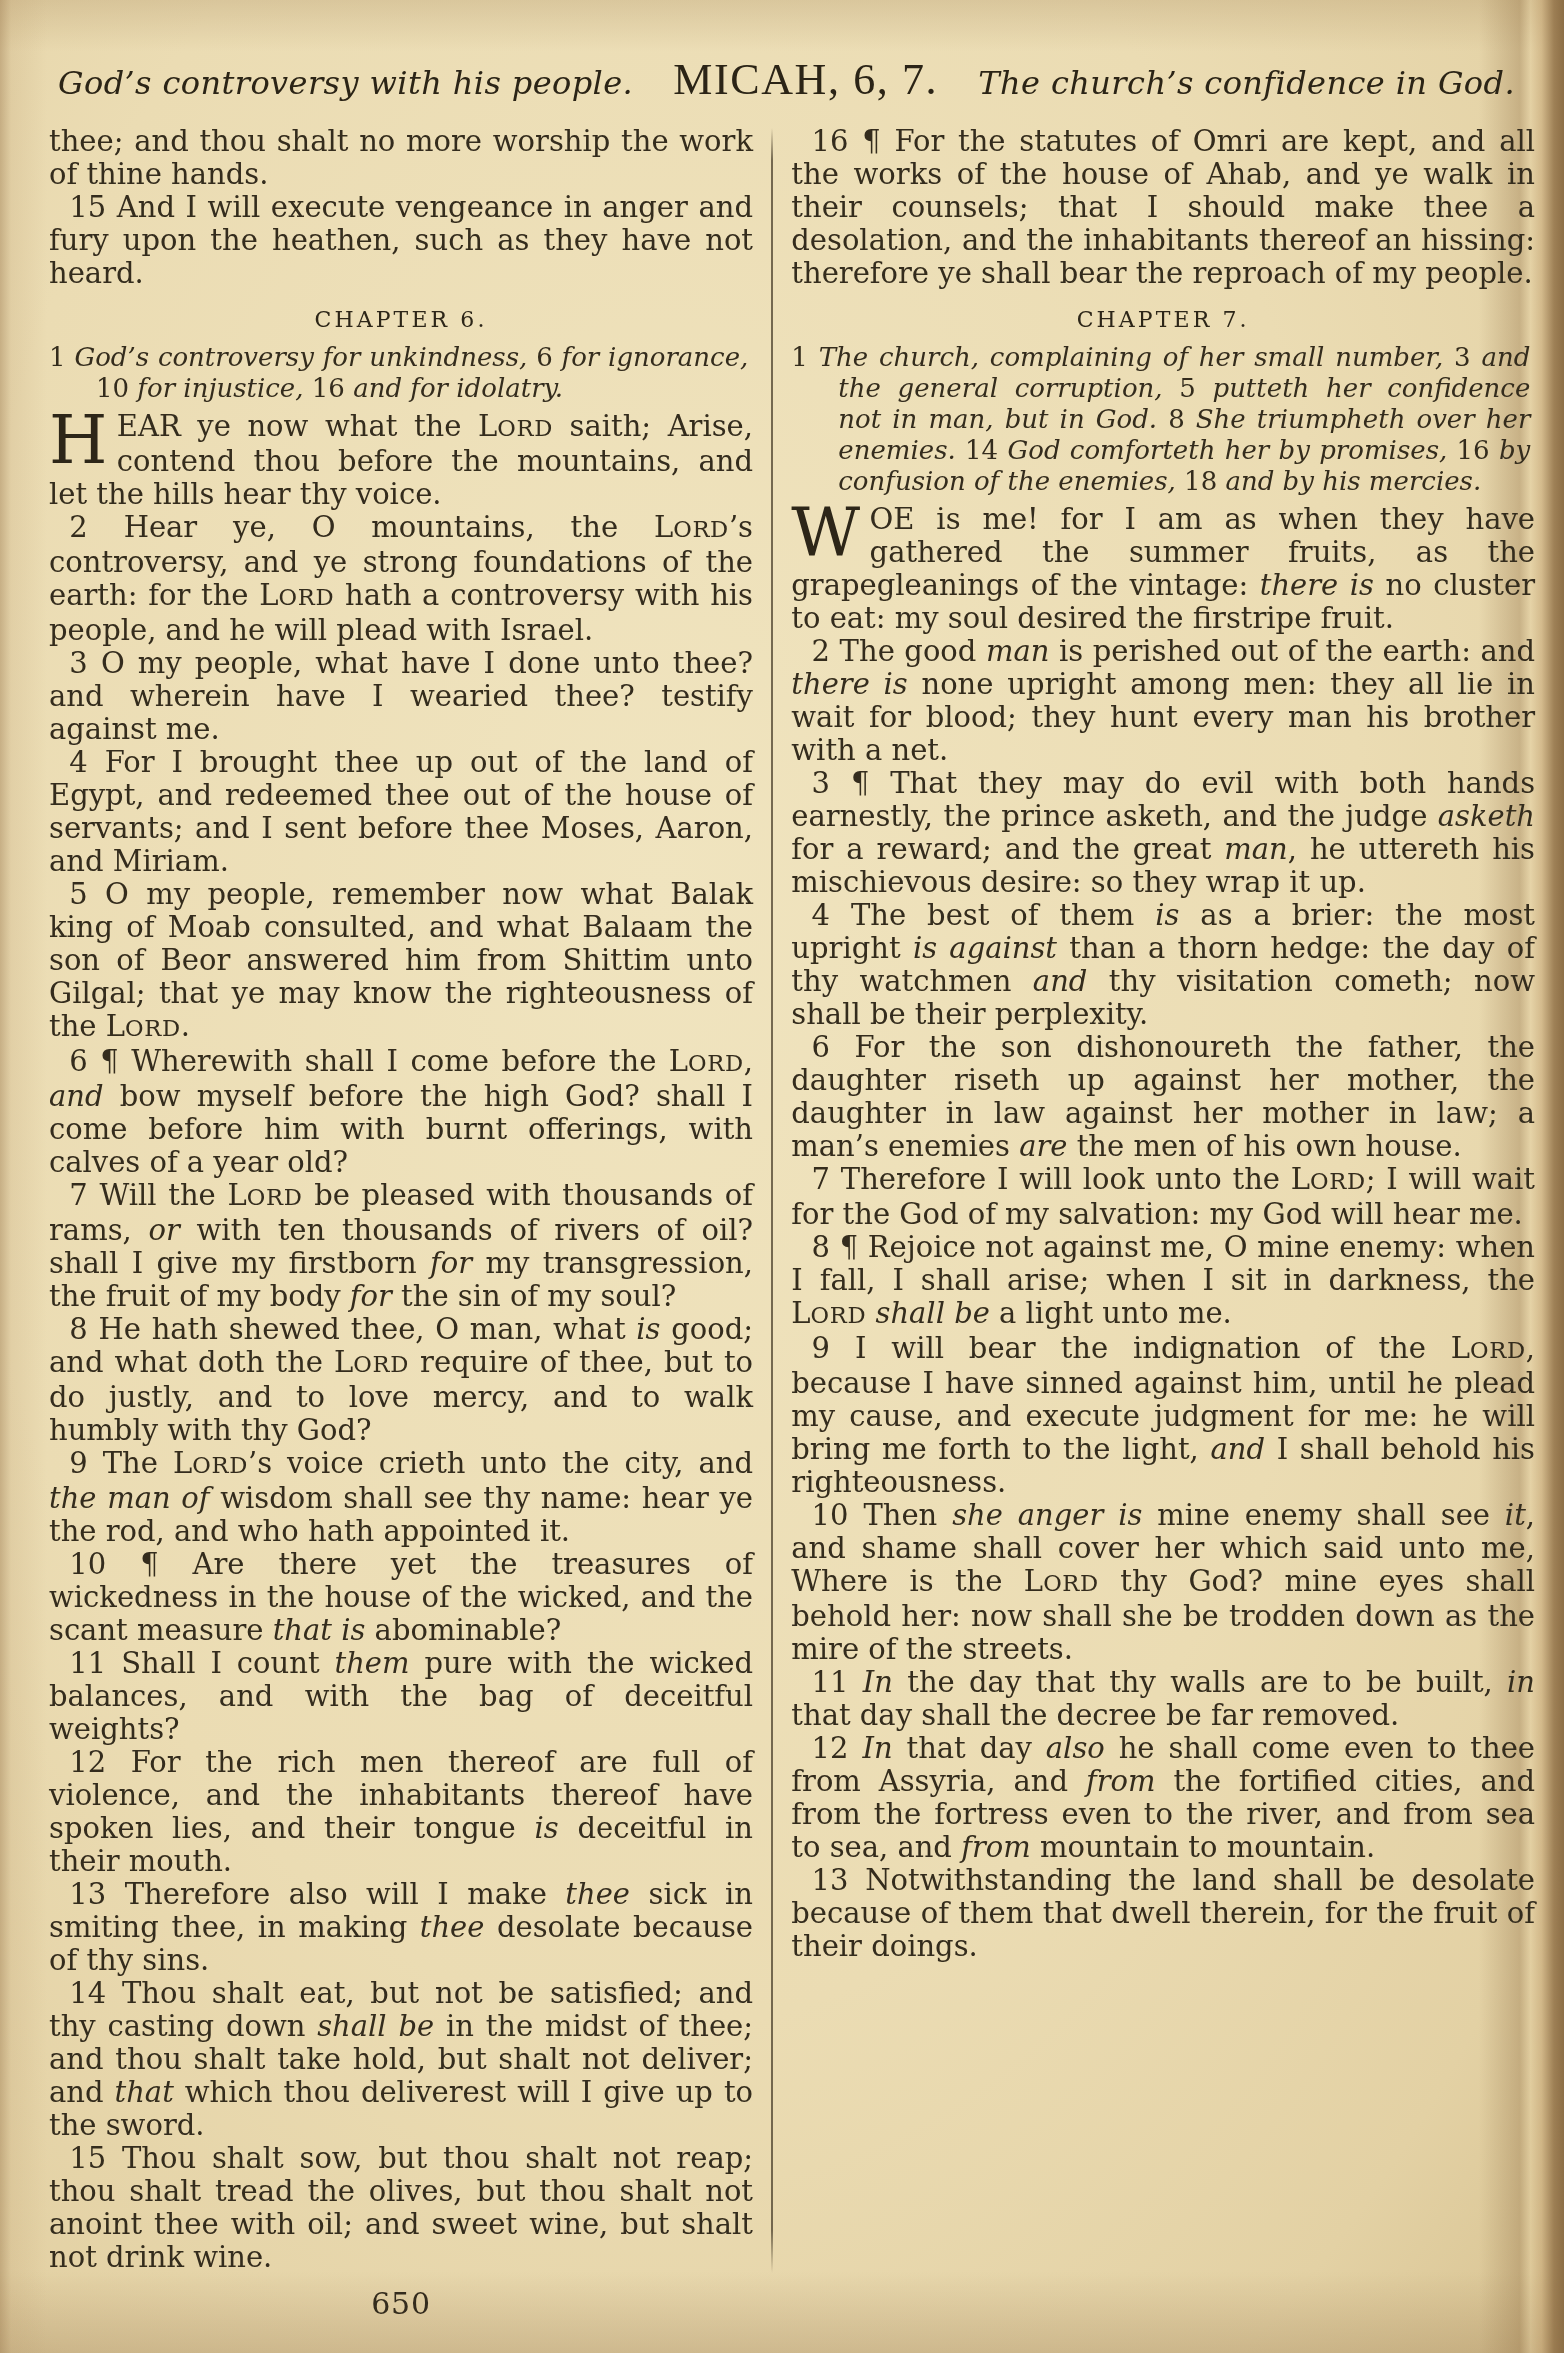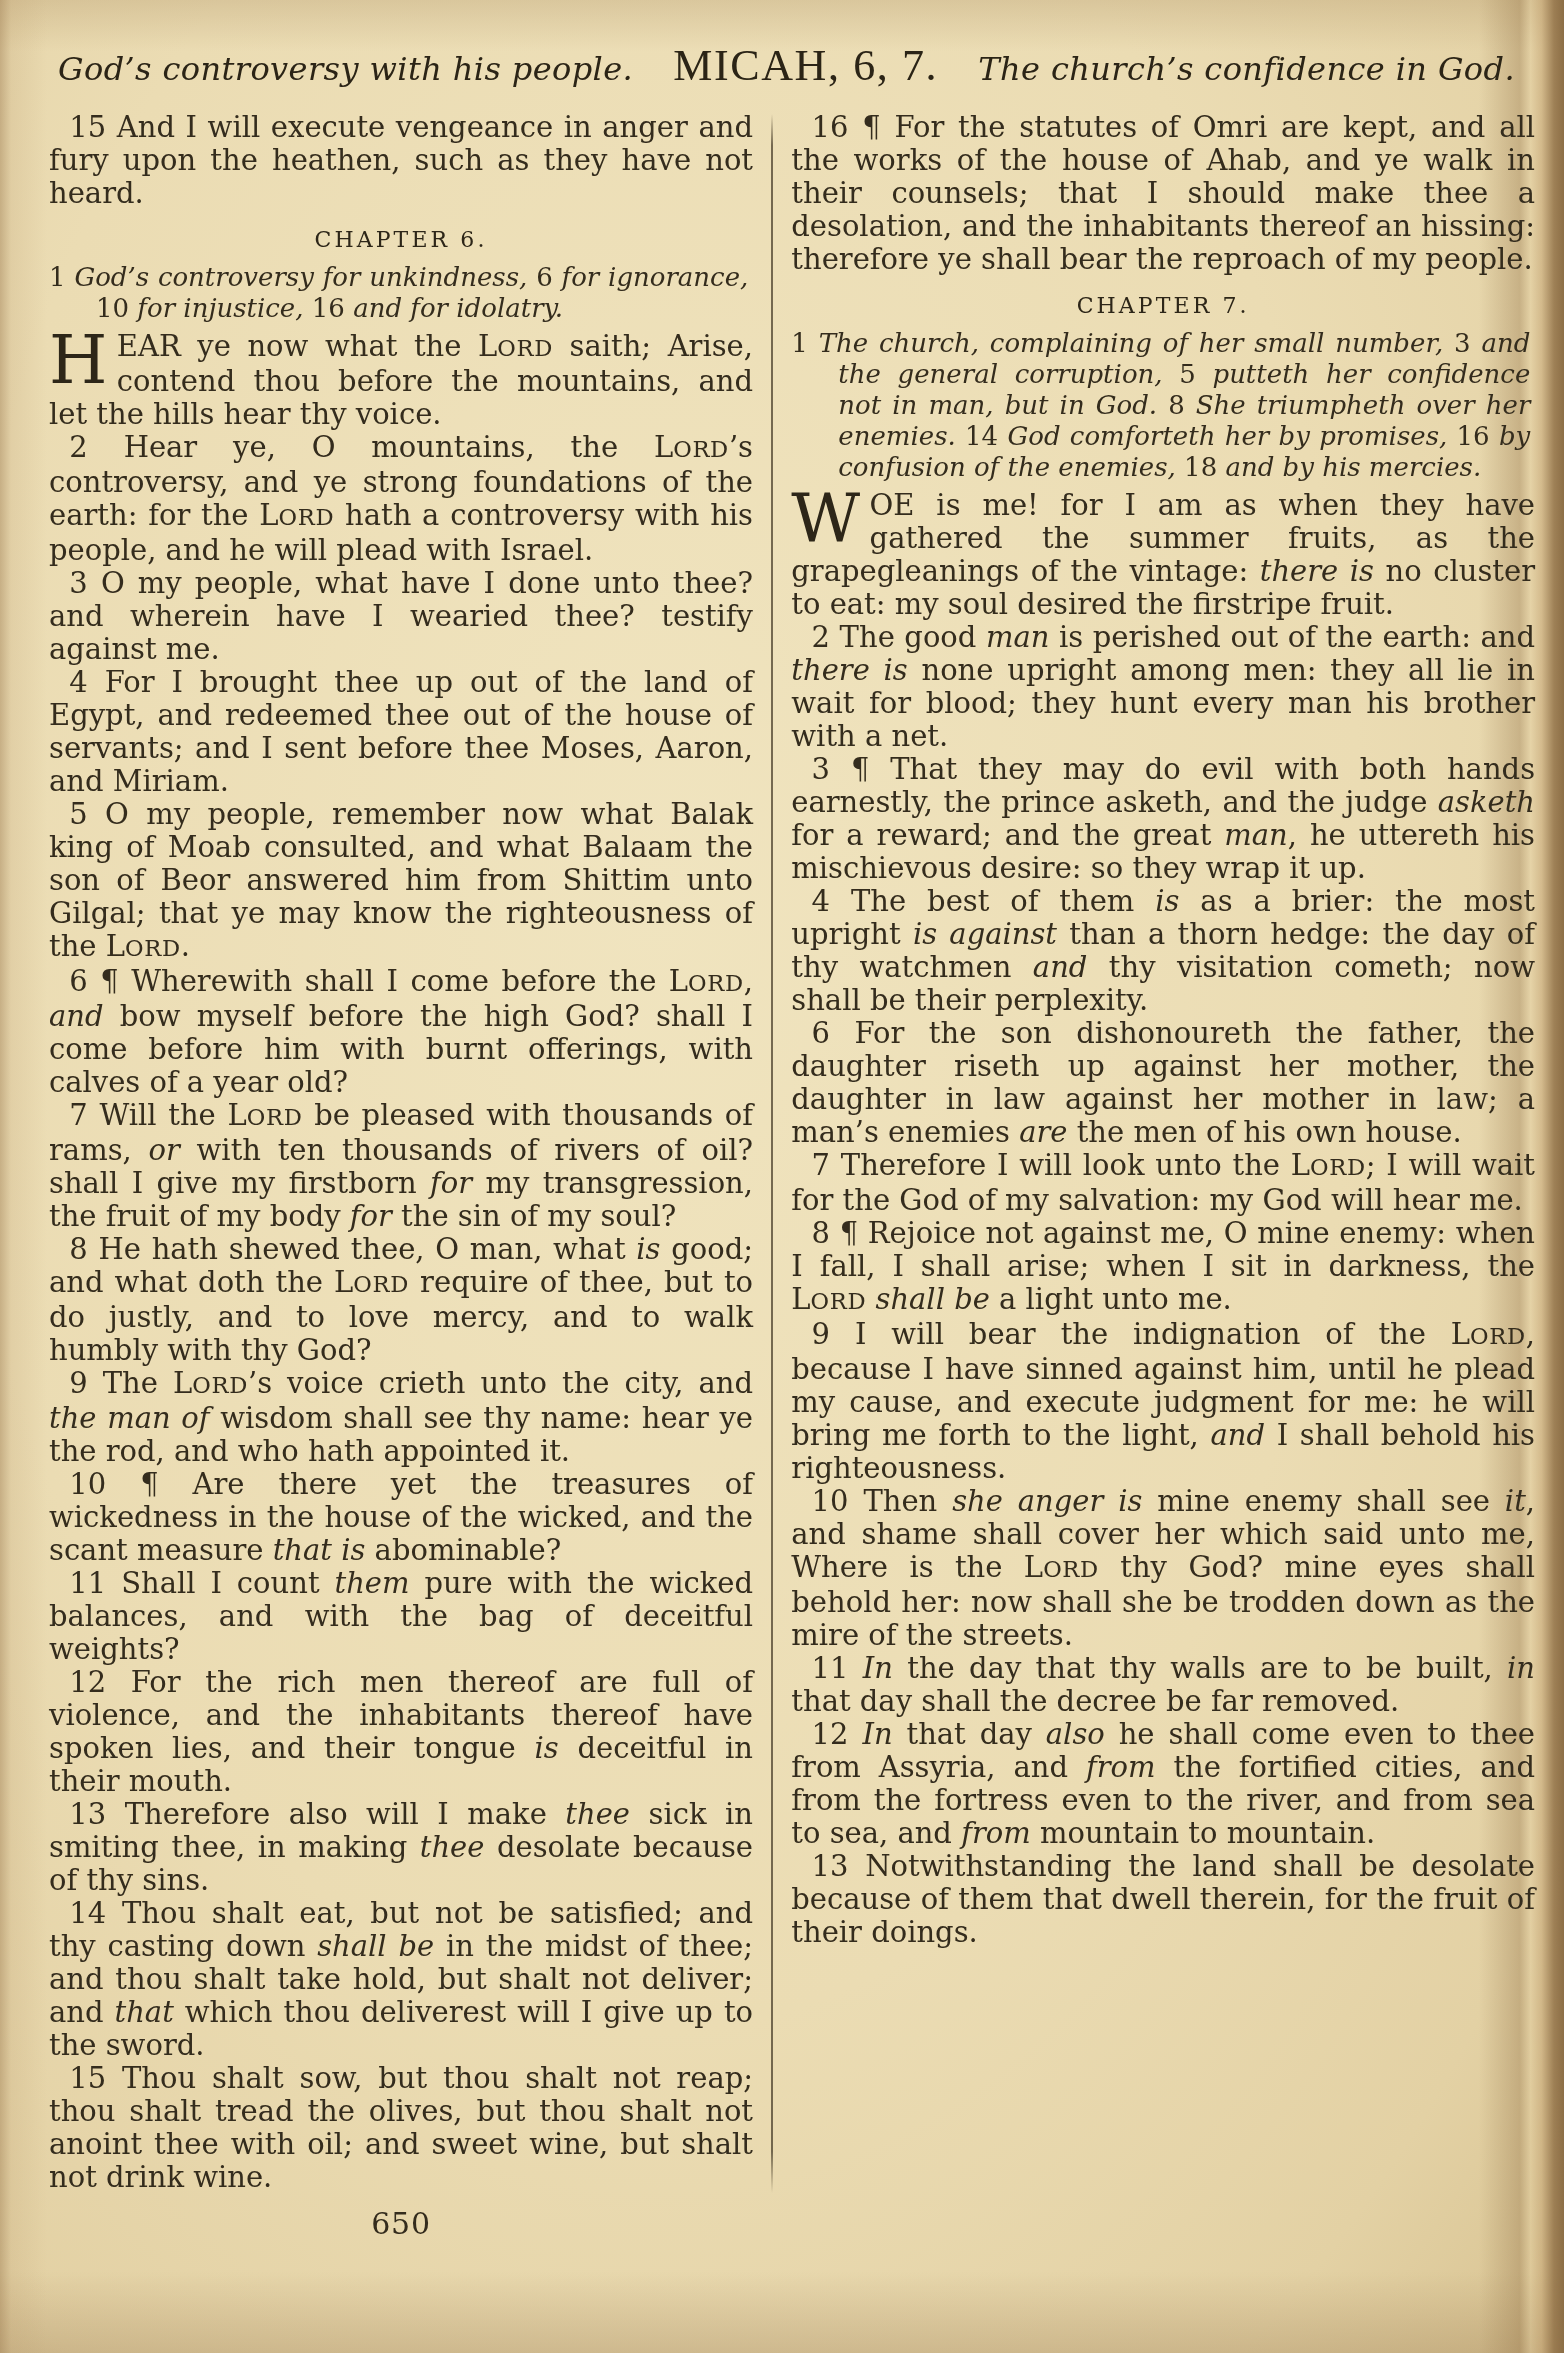--- a/index.html
+++ b/index.html
@@ -8,21 +8,21 @@
     font-family:"DejaVu Serif","Liberation Serif",serif;
     color:#342c1d;
     background-color:#e9dab0;
     background-image:
       linear-gradient(90deg, rgba(163,131,88,0.50) 0%, rgba(190,160,115,0.22) 0.7%, rgba(0,0,0,0) 3%),
       linear-gradient(270deg, #8a6c44 0%, rgba(146,114,72,0.85) 0.7%, rgba(196,164,116,0.55) 1.5%, rgba(226,204,158,0.35) 2.2%, rgba(150,118,75,0.38) 2.9%, rgba(0,0,0,0) 5.5%),
       linear-gradient(180deg, rgba(175,146,100,0.30) 0%, rgba(0,0,0,0) 2.2%),
       linear-gradient(0deg, rgba(160,130,88,0.35) 0%, rgba(0,0,0,0) 3.5%),
       radial-gradient(ellipse at 42% 38%, #f0e4bf 0%, #ebdcb3 55%, #e3d1a4 84%, #d8c392 100%);
   }
-  .page{position:relative;width:1565px;height:2328px;box-sizing:border-box;padding-top:40px;}
+  .page{position:relative;width:1565px;height:2328px;box-sizing:border-box;padding-top:54px;}
   .runhead{
     display:flex;align-items:baseline;justify-content:space-between;
     margin:0 50px 0 58px;color:#2b2416;
   }
   .runhead .rh-side{font-style:italic;font-size:32px;letter-spacing:0.4px;}
   .runhead .rh-center{font-style:normal;font-size:44px;letter-spacing:1.6px;font-family:Liberation Serif, serif;}
   .cols{
     position:relative;display:flex;align-items:flex-start;
     margin-top:20.3px;padding-left:49px;padding-right:30px;box-sizing:border-box;
   }
@@ -54,20 +54,21 @@
 <body>
 
 <div class="page">
   <div class="runhead">
     <span class="rh-side">God’s controversy with his people.</span>
     <span class="rh-center">MICAH, 6, 7.</span>
     <span class="rh-side">The church’s confidence in God.</span>
   </div>
   <div class="cols">
     <div class="col col-left" id="col-left">
+        <p class="verse cont">thee; and thou shalt no more worship the work of thine hands.</p>
         <p class="verse"><span class="vnum">15 </span>And I will execute vengeance in anger and fury upon the heathen, such as they have not heard.</p>
         <h2 class="chapter">CHAPTER 6.</h2>
         <p class="arg">1 <span class="it">God’s controversy for unkindness,</span> 6 <span class="it">for ignorance,</span> 10 <span class="it">for injustice,</span> 16 <span class="it">and for idolatry.</span></p>
         <p class="verse dropv"><span class="dropcap">H</span>EAR ye now what the L<span class="sc">ord</span> saith; Arise, contend thou before the mountains, and let the hills hear thy voice.</p>
         <p class="verse"><span class="vnum">2 </span>Hear ye, O mountains, the L<span class="sc">ord</span>’s controversy, and ye strong foundations of the earth: for the L<span class="sc">ord</span> hath a controversy with his people, and he will plead with Israel.</p>
         <p class="verse"><span class="vnum">3 </span>O my people, what have I done unto thee? and wherein have I wearied thee? testify against me.</p>
         <p class="verse"><span class="vnum">4 </span>For I brought thee up out of the land of Egypt, and redeemed thee out of the house of servants; and I sent before thee Moses, Aaron, and Miriam.</p>
         <p class="verse"><span class="vnum">5 </span>O my people, remember now what Balak king of Moab consulted, and what Balaam the son of Beor answered him from Shittim unto Gilgal; that ye may know the righteousness of the L<span class="sc">ord</span>.</p>
         <p class="verse"><span class="vnum">6 </span>¶ Wherewith shall I come before the L<span class="sc">ord</span>, <span class="it">and</span> bow myself before the high God? shall I come before him with burnt offerings, with calves of a year old?</p>
         <p class="verse"><span class="vnum">7 </span>Will the L<span class="sc">ord</span> be pleased with thousands of rams, <span class="it">or</span> with ten thousands of rivers of oil? shall I give my firstborn <span class="it">for</span> my transgression, the fruit of my body <span class="it">for</span> the sin of my soul?</p>

